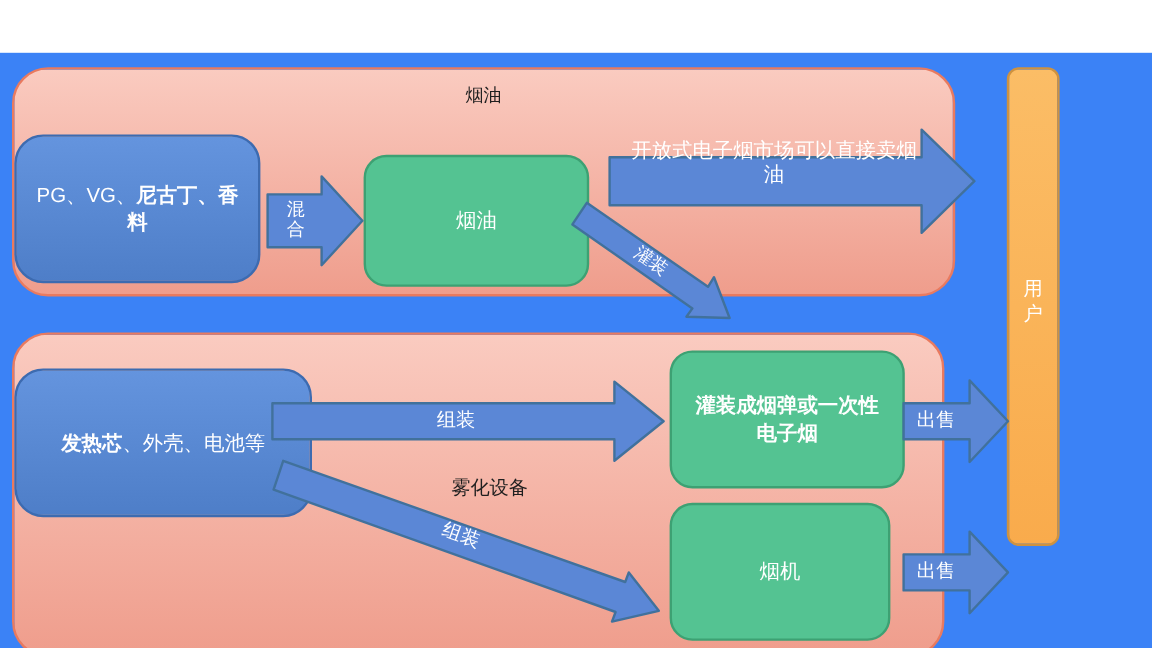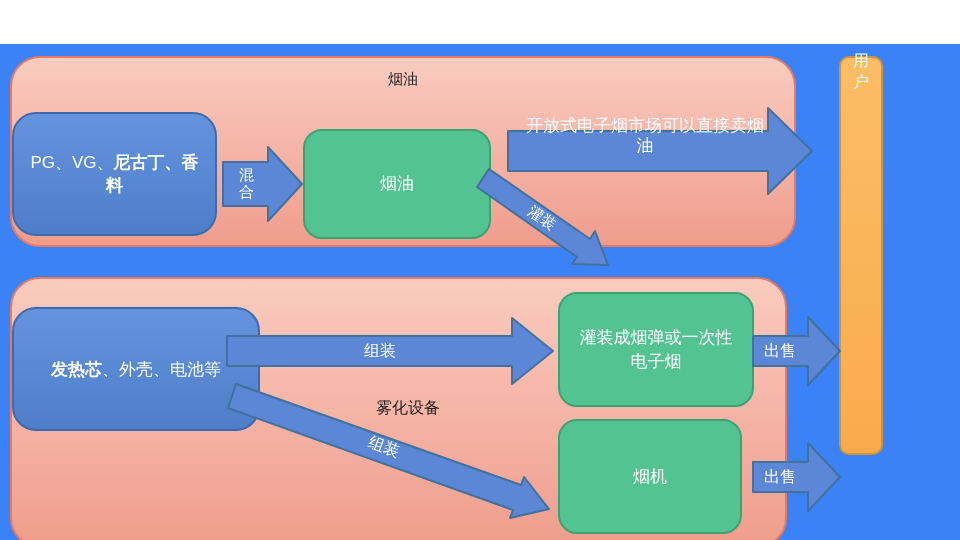--- a/index.html
+++ b/index.html
@@ -38,28 +38,28 @@
     background:var(--green-fill);
     border:2px solid var(--green-border); border-radius:19px;
     font-size:17px; line-height:24px;
   }
   #ingredients-box { left:12px;  top:68px;  width:205px; height:124px; }
   #eliquid-box     { left:303px; top:85px;  width:188px; height:110px; }
   #components-box  { left:12px;  top:263px; width:248px; height:124px; }
   #pods-box        { left:558px; top:248px; width:196px; height:115px; }
   #device-box      { left:558px; top:375px; width:184px; height:115px; }
   #ingredients-box .node-text { width:180px; }
-  #pods-box .node-text { width:164px; }
+  #pods-box .node-text { width:164px;font-weight:bold; }
   
   #user-bar {
     position:absolute; left:839px; top:12px; width:44px; height:399px;
     box-sizing:border-box; z-index:1;
     background:linear-gradient(180deg, var(--orange-fill-light) 0%, var(--orange-fill) 100%);
     border:2px solid var(--orange-border); border-radius:10px;
-    display:flex; align-items:flex-start; justify-content:center;
+    display:flex; align-items:center; justify-content:center;
   }
   #user-bar .stacked { margin-top:-8px; }
   
   svg.arrows { position:absolute; left:0; top:0; z-index:2; pointer-events:none; }
   svg.arrows polygon {
     fill:var(--arrow-fill); stroke:var(--arrow-border);
     stroke-width:2; stroke-linejoin:round;
   }
   
   .label {

